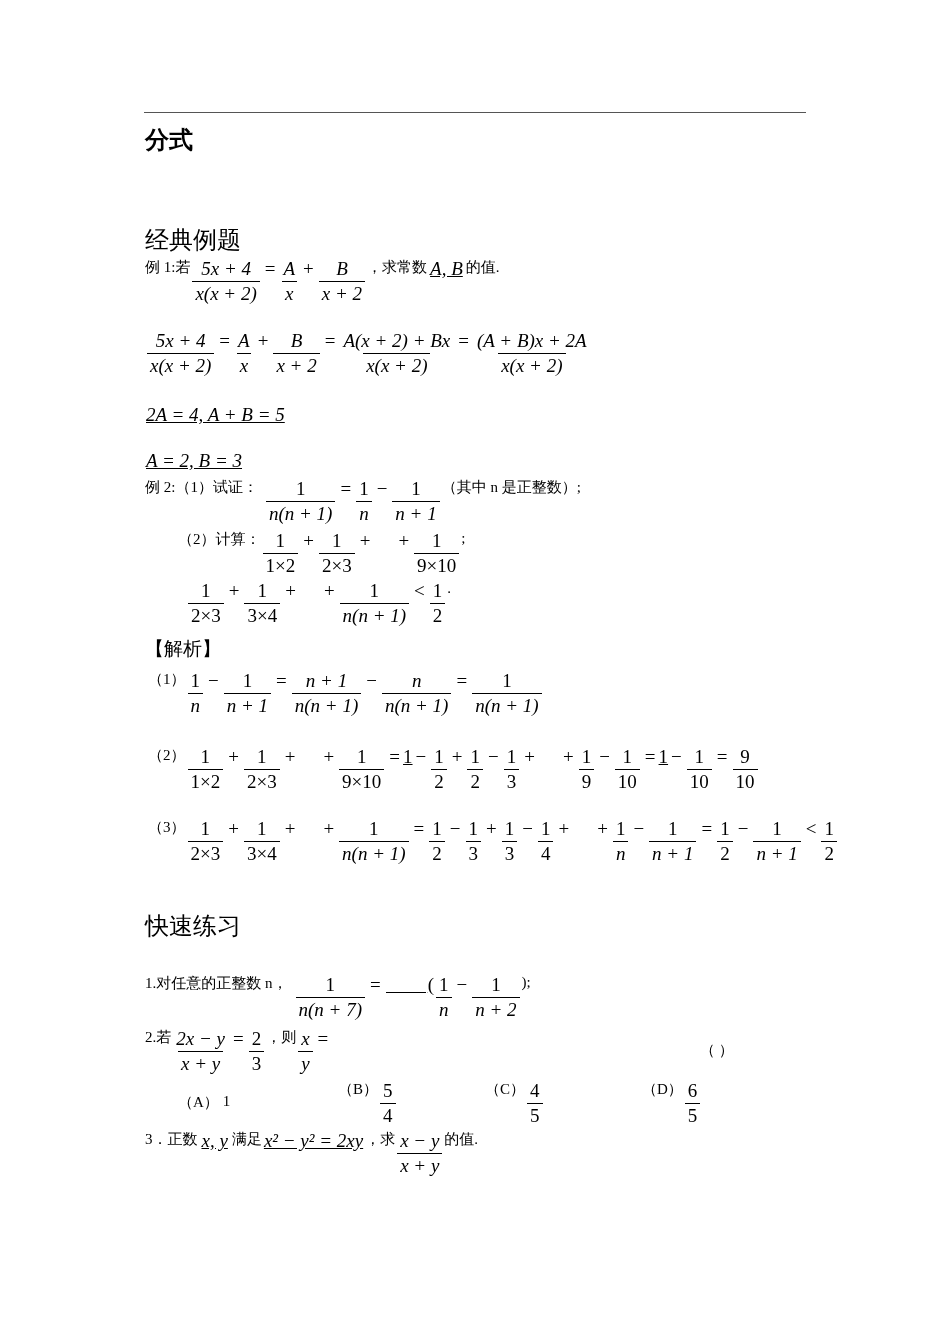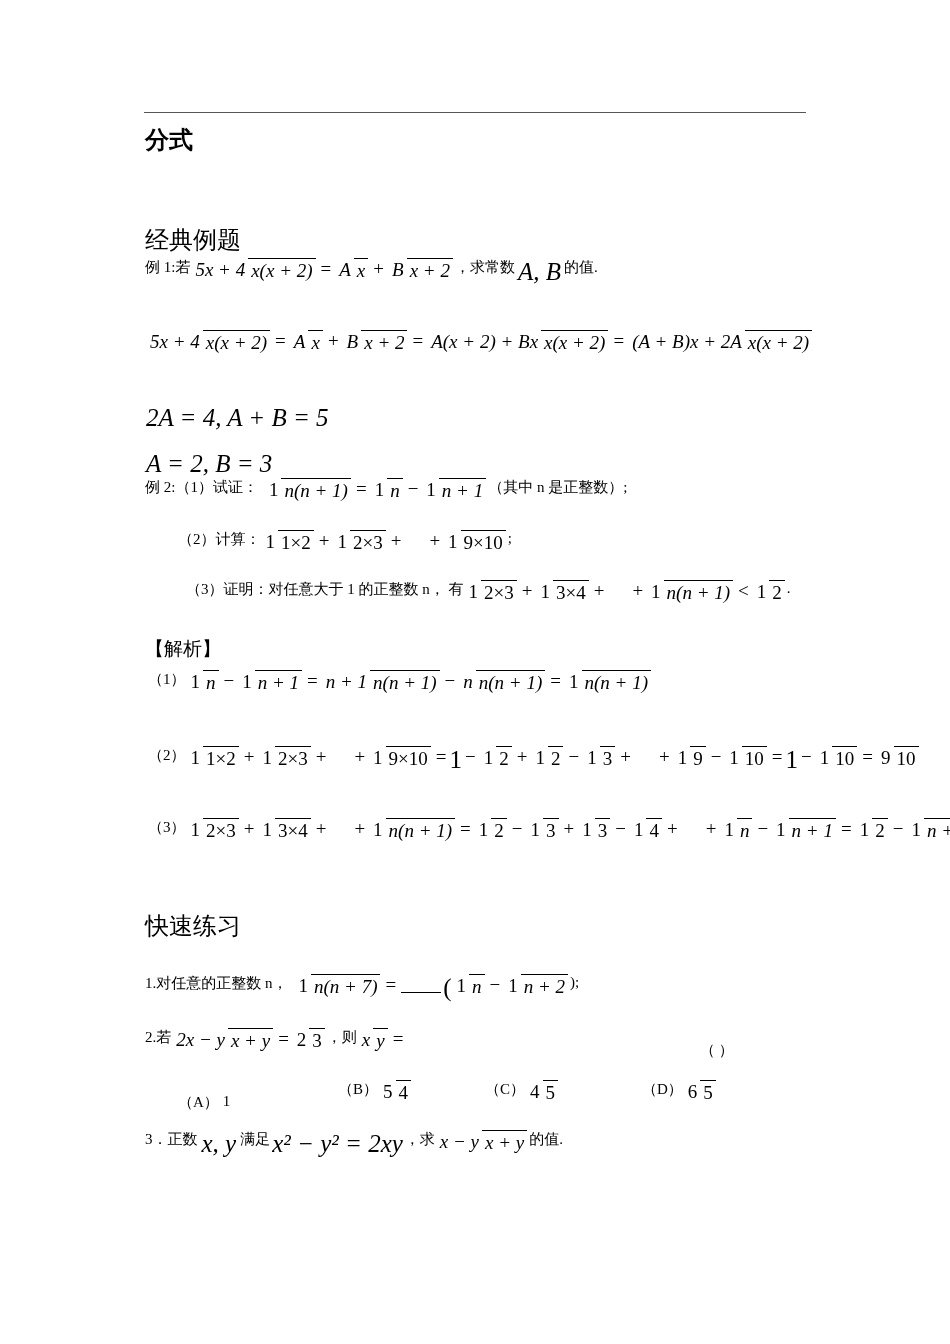--- a/index.html
+++ b/index.html
@@ -2,23 +2,23 @@
 <html><head>
 <meta charset="utf-8">
 <style>
   html, body { margin:0; padding:0; background:#ffffff; }
   body { width:950px; height:1344px; position:relative; overflow:hidden;
          font-family:"Liberation Serif","DejaVu Serif",serif; color:#000; }
   .rule { position:absolute; left:144px; top:112px; width:662px; height:0; border-top:1.5px solid #555; }
   .h1 { position:absolute; left:145px; font-family:"DejaVu Sans","Liberation Sans",sans-serif; font-weight:bold; font-size:24px; }
   .h2 { position:absolute; left:145px; font-family:"DejaVu Sans","Liberation Sans",sans-serif; font-size:24px; }
   .line { position:absolute; display:flex; align-items:flex-start; white-space:nowrap; font-size:15px; }
-  .m { font-size:25px; }
+  .m { font-size:19px;text-decoration:underline; }
   .it { font-style:italic; }
-  .frac { display:inline-flex; flex-direction:row; align-items:center; vertical-align:middle; margin:0 2px; font-size:19px; }
+  .frac { display:inline-flex; flex-direction:column; align-items:center; vertical-align:middle; margin:0 2px; font-size:19px; }
   .frac .num { padding:0 3px 1px; line-height:22px; }
   .frac .den { padding:1px 3px 0; line-height:22px; border-top:1.3px solid #000; }
   .op { margin:0 3px; font-size:19px; }
   .gap { display:inline-block; width:22px; }
   .cn { font-size:15px; }
   .blank { display:inline-block; width:40px; border-bottom:1.3px solid #000; height:18px; margin:0 2px; }
   .paren { position:absolute; font-size:15px; }
 </style>
 </head>
 <body>
@@ -113,21 +113,20 @@
     <span class="gap"></span>
     <span class="op">+</span>
   <span class="frac">
       <span class="num">1</span>
       <span class="den">9×10</span>
     </span>
   <span class="cn">;</span>
 </div>
 
 <div class="line" style="left:186px; top:580px;">
-  <span class="cn">（3）证明：对任意大于 1 的正整数 n，  有</span>
   <span class="frac">
       <span class="num">1</span>
       <span class="den">2×3</span>
     </span>
   <span class="op">+</span>
   <span class="frac">
       <span class="num">1</span>
       <span class="den">3×4</span>
     </span>
   <span class="op">+</span>

